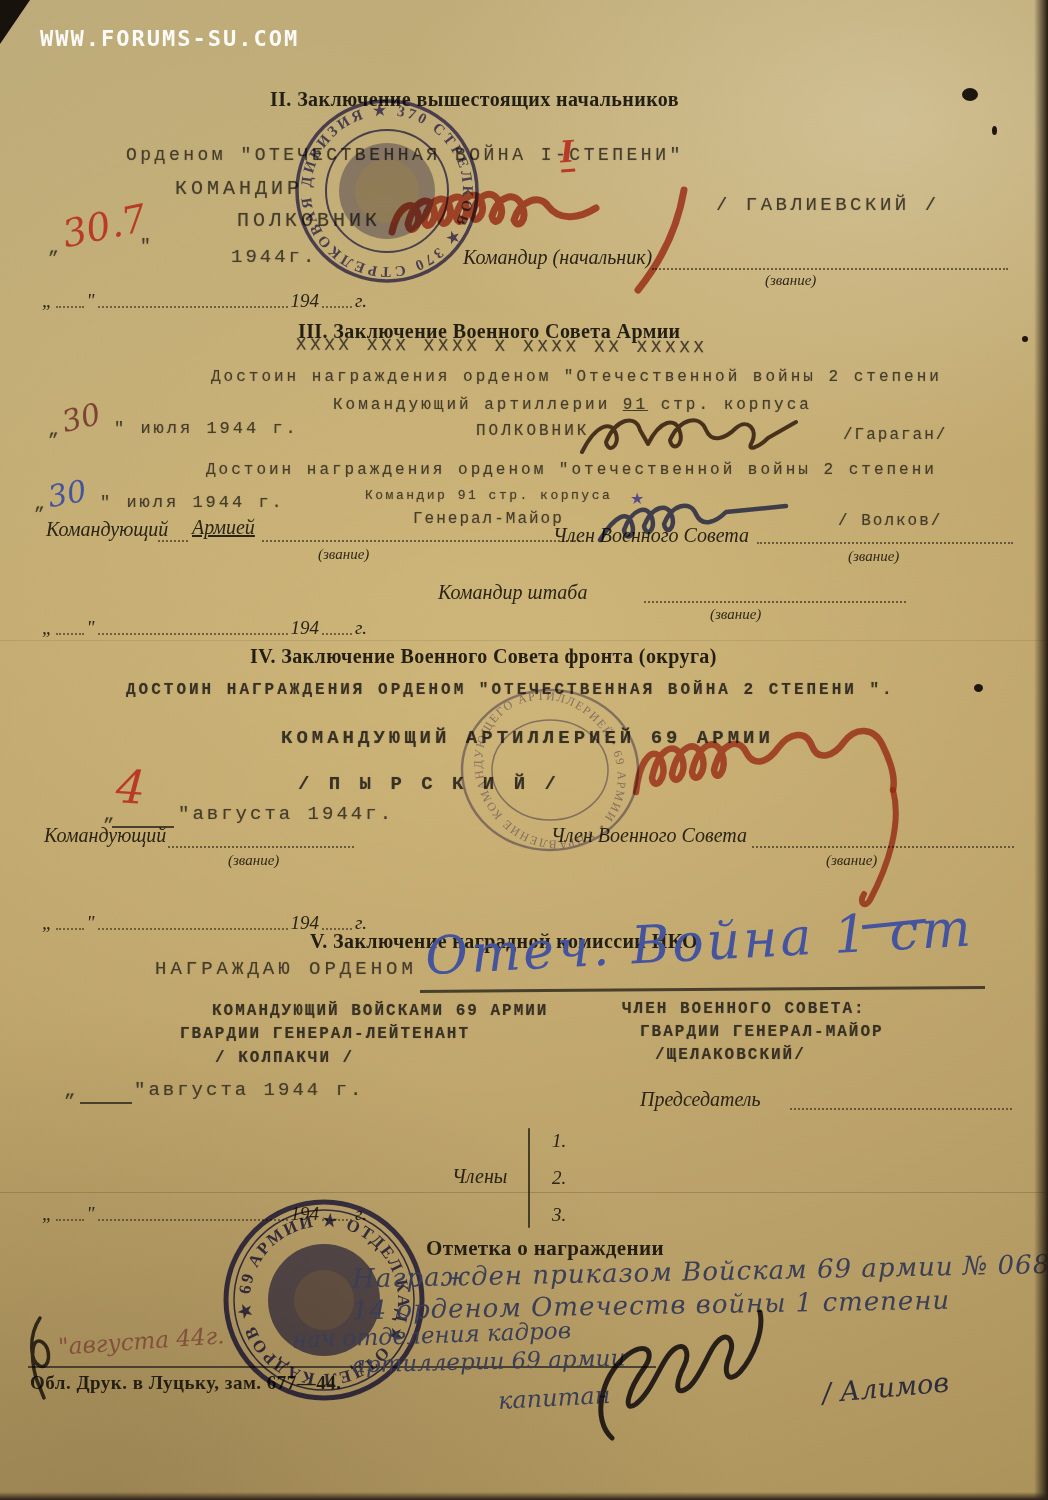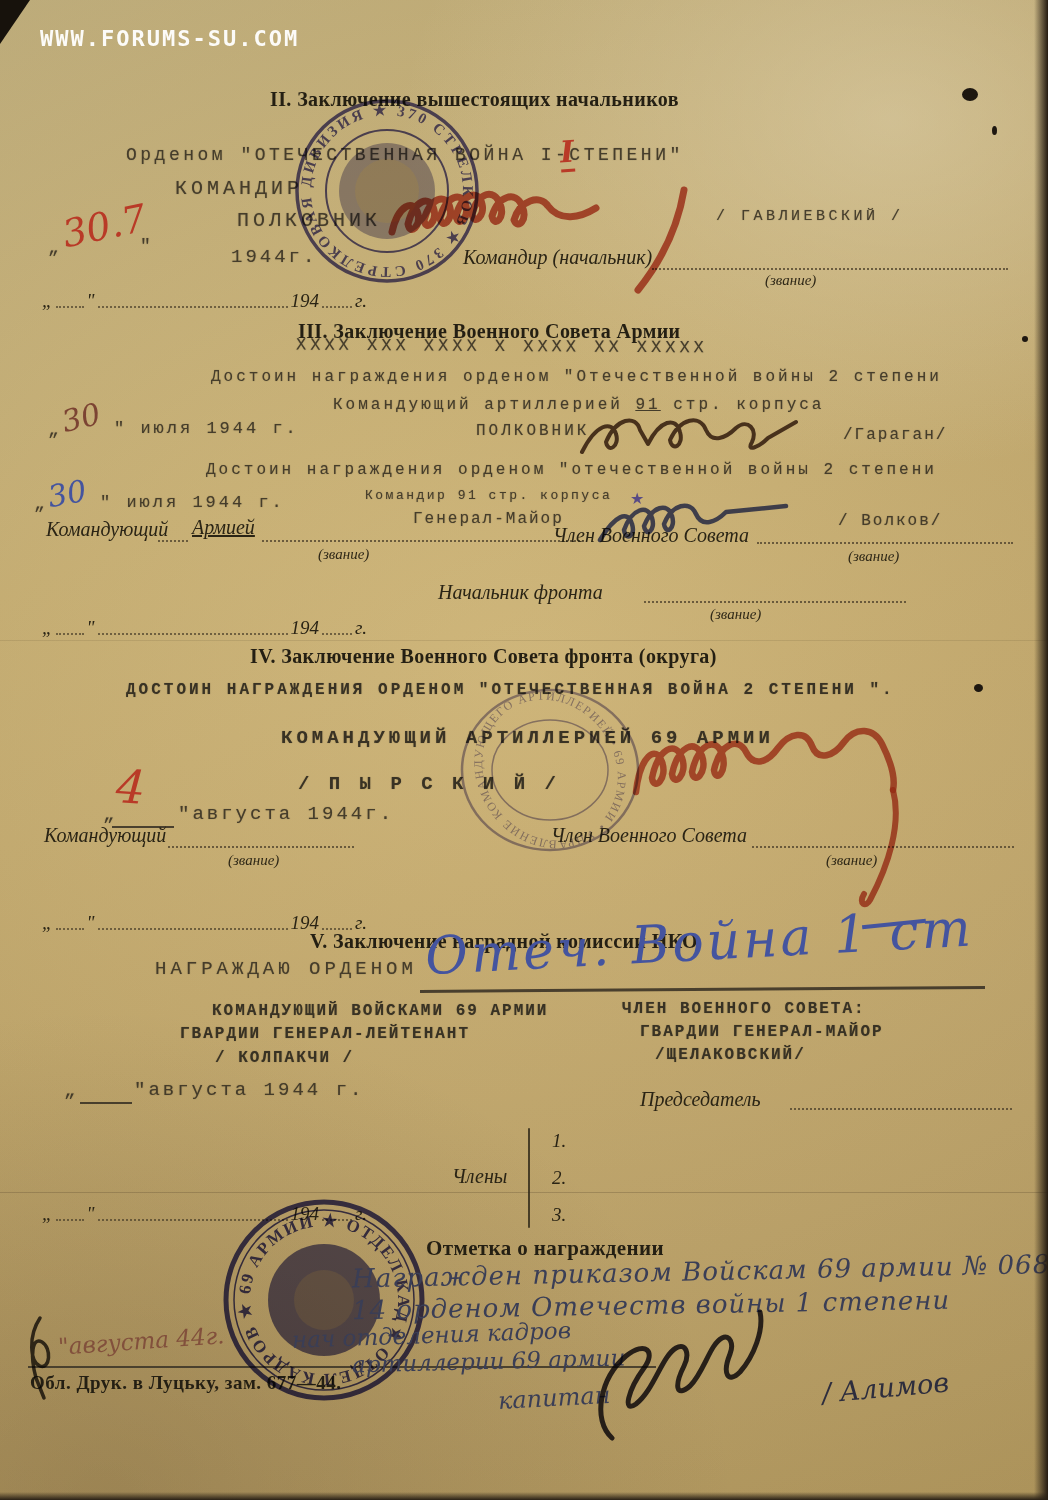--- a/index.html
+++ b/index.html
@@ -45,21 +45,21 @@
 <div id="page">
 
   <div class="abs wm" style="left:40px;top:26px;">WWW.FORUMS-SU.COM</div>
 
   <div class="printed heading" style="left:270px;top:88px;">II.  Заключение вышестоящих начальников</div>
   <div class="typed t-med" style="left:126px;top:145px;">Орденом "ОТЕЧЕСТВЕННАЯ ВОЙНА  І-СТЕПЕНИ"</div>
   <div class="hand h-red" style="left:560px;top:134px;font-size:30px;font-weight:bold;border-bottom:3px solid #b93a27;transform:rotate(-4deg);">I</div>
   <div class="typed t-big" style="left:175px;top:177px;">КОМАНДИР</div>
   <div class="typed t-big" style="left:237px;top:209px;">ПОЛКОВНИК</div>
   <div class="typed" style="left:231px;top:246px;font-size:19px;letter-spacing:3px;">1944г.</div>
-  <div class="typed" style="left:716px;top:208px;font-size:15px;letter-spacing:3.5px;">/ ГАВЛИЕВСКИЙ /</div>
+  <div class="typed" style="left:716px;top:194px;font-size:19px;letter-spacing:3.5px;">/ ГАВЛИЕВСКИЙ /</div>
   <div class="printed lbl" style="left:463px;top:246px;">Командир (начальник)</div>
   <div class="dotline" style="left:652px;top:268px;width:356px;"></div>
   <div class="printed small" style="left:765px;top:272px;">(звание)</div>
   <div class="typed" style="left:48px;top:238px;font-size:18px;">„</div>
   <div class="typed" style="left:140px;top:236px;font-size:18px;">"</div>
   <div class="hand h-red" style="left:62px;top:204px;font-size:38px;transform:rotate(-12deg);">30.7</div>
 
   <div class="dateline" style="left:42px;top:290px;width:325px;">
     <span>„</span>
     <i class="dl" style="width:28px;"></i>
@@ -80,21 +80,21 @@
       <text font-family="Liberation Serif,serif" font-size="15" font-weight="bold" fill="#3e3790" letter-spacing="3">
         <textPath href="#ring370">★ 370 СТРЕЛКОВАЯ ДИВИЗИЯ ★ 370 СТРЕЛКОВАЯ ДИВИЗИЯ</textPath>
       </text>
     </g>
   </svg>
 
   <div class="printed heading" style="left:298px;top:320px;">III.  Заключение Военного Совета Армии</div>
   <div class="typed" style="left:296px;top:337px;font-size:17px;letter-spacing:4px;transform:rotate(.4deg);">ХХХХ ХХХ ХХХХ Х ХХХХ ХХ ХХХХХ</div>
   <div class="typed t-sm" style="left:211px;top:368px;">Достоин награждения орденом  "Отечественной войны 2 степени</div>
   <div class="typed t-sm" style="left:333px;top:396px;">
-    <span>Командующий артиллерией </span><span style="text-decoration:underline;">91</span><span> стр. корпуса</span>
+    <span>Командующий артиллерии </span><span style="text-decoration:underline;">91</span><span> стр. корпуса</span>
   </div>
   <div class="typed" style="left:48px;top:420px;font-size:18px;">„</div>
   <div class="hand" style="left:62px;top:400px;font-size:30px;color:#7c4433;transform:rotate(-14deg);">30</div>
   <div class="typed" style="left:114px;top:419px;font-size:17px;letter-spacing:3px;">" июля 1944 г.</div>
   <div class="typed t-sm" style="left:476px;top:422px;">ПОЛКОВНИК</div>
   <div class="typed t-xs" style="left:843px;top:426px;">/Гараган/</div>
   <div class="typed t-sm" style="left:206px;top:461px;">Достоин награждения орденом  "отечественной войны 2 степени</div>
   <div class="typed" style="left:365px;top:488px;font-size:13px;letter-spacing:2.5px;">Командир 91 стр. корпуса</div>
   <div class="abs" style="left:630px;top:489px;font-size:16px;color:#584b85;z-index:3;">★</div>
   <div class="typed" style="left:34px;top:494px;font-size:18px;">„</div>
@@ -103,21 +103,21 @@
   <div class="typed t-xs" style="left:413px;top:510px;">Генерал-Майор</div>
   <div class="printed lbl" style="left:46px;top:518px;">Командующий</div>
   <div class="dotline" style="left:158px;top:540px;width:30px;"></div>
   <div class="printed lbl" style="left:192px;top:516px;text-decoration:underline;">Армией</div>
   <div class="dotline" style="left:262px;top:540px;width:322px;"></div>
   <div class="printed small" style="left:318px;top:546px;">(звание)</div>
   <div class="printed lbl" style="left:553px;top:524px;">Член Военного Совета</div>
   <div class="dotline" style="left:757px;top:542px;width:256px;"></div>
   <div class="typed t-xs" style="left:838px;top:512px;">/ Волков/</div>
   <div class="printed small" style="left:848px;top:548px;">(звание)</div>
-  <div class="printed lbl" style="left:438px;top:581px;">Начальник фронта</div>
+  <div class="printed lbl" style="left:438px;top:581px;">Командир штаба</div>
   <div class="dotline" style="left:644px;top:601px;width:262px;"></div>
   <div class="printed small" style="left:710px;top:606px;">(звание)</div>
 
   <div class="dateline" style="left:42px;top:617px;width:325px;">
     <span>„</span>
     <i class="dl" style="width:28px;"></i>
     <span>"</span>
     <i class="dl" style="flex:1;"></i>
     <span>194</span>
     <i class="dl" style="width:30px;"></i>

